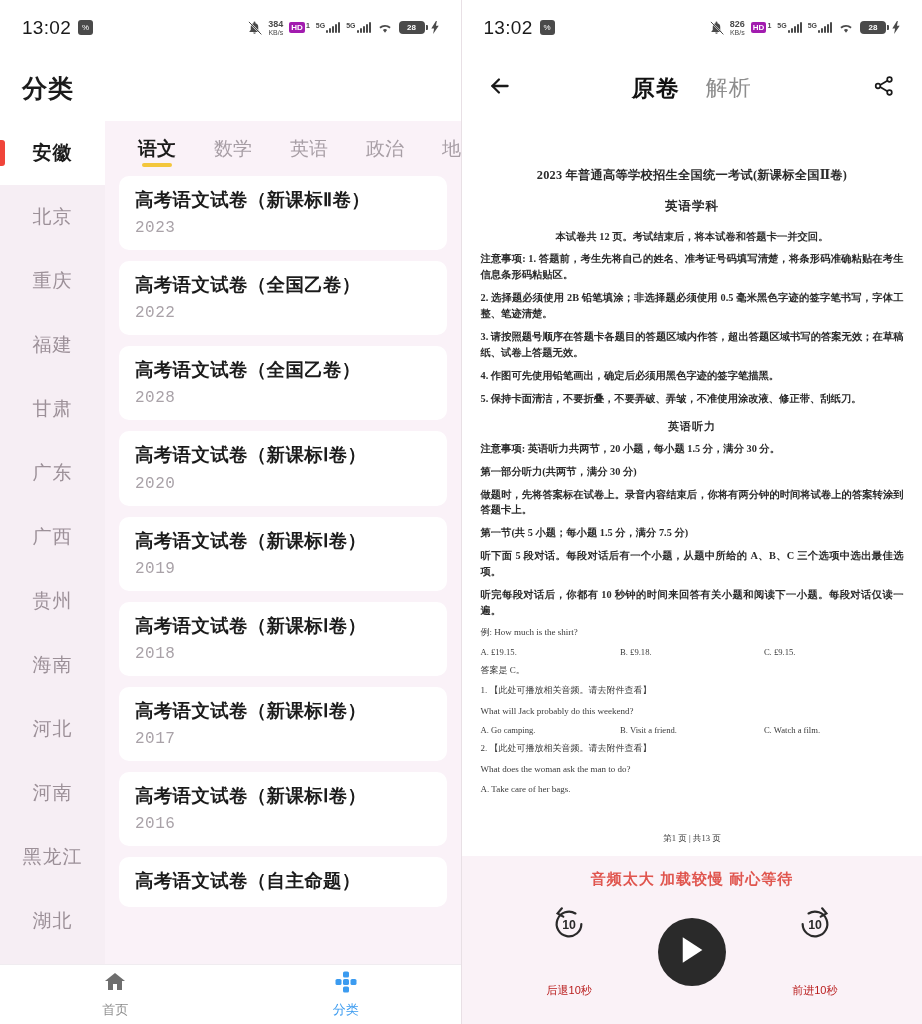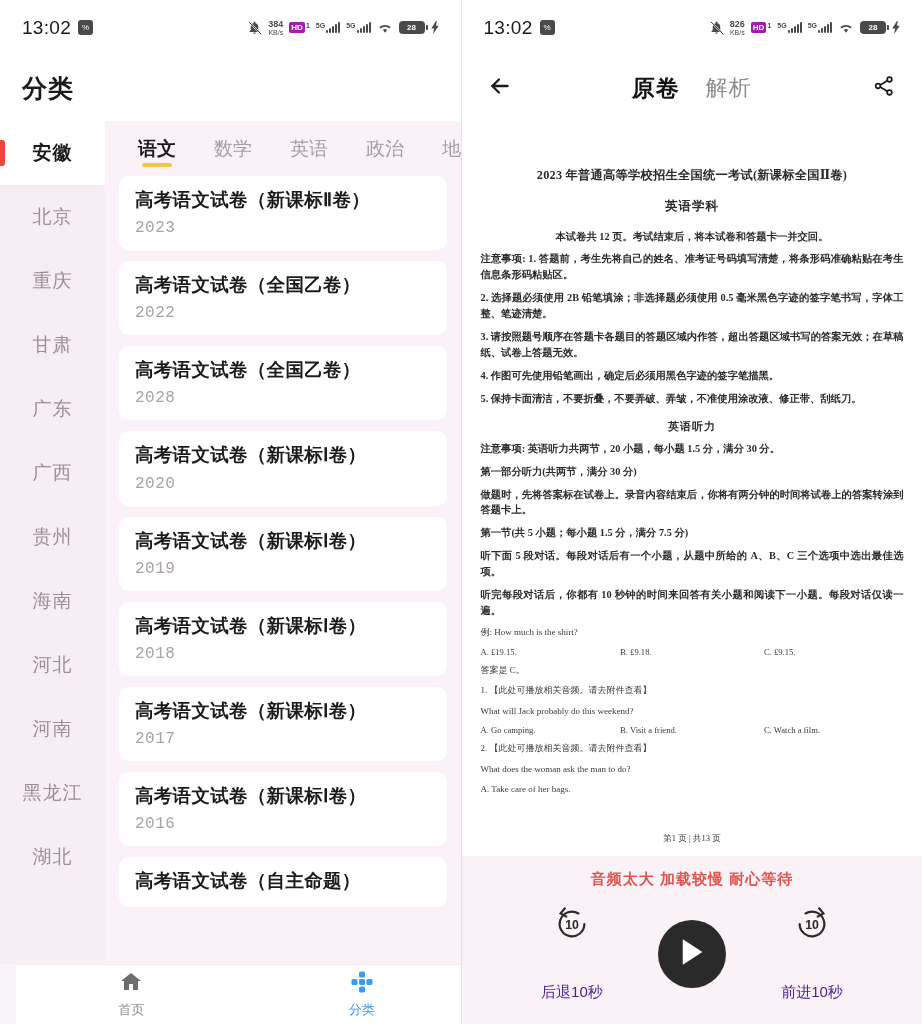--- a/index.html
+++ b/index.html
@@ -86,21 +86,21 @@
   .cards{flex:1;overflow:hidden;padding:0 14px;}
   .card{
     background:#ffffff;border-radius:10px;padding:14px 16px 13px;
     margin-bottom:11px;box-sizing:border-box;
   }
   .card-title{font-size:18.5px;color:#1b1b1b;font-weight:700;letter-spacing:.3px;line-height:1.25;}
   .card-sub{font-size:16px;color:#a9a2a8;margin-top:6px;letter-spacing:.5px;}
 
   
   .bnav{
-    position:absolute;left:16px;bottom:0;width:461px;height:60px;
+    position:absolute;left:0;bottom:0;width:461px;height:60px;
     background:#ffffff;display:flex;align-items:center;
     border-top:1px solid #f0ecf0;box-sizing:border-box;
   }
   .bnav-item{flex:1;display:flex;flex-direction:column;align-items:center;gap:3px;}
   .bnav-label{font-size:13px;color:#8e8e8e;}
   .bnav-item.active .bnav-label{color:#3b9bf0;}
 
   
   .rhead{
     height:66px;background:#ffffff;display:flex;align-items:center;
@@ -144,21 +144,21 @@
   .seek{display:flex;align-items:center;gap:14px;padding:16px 26px 0;}
   .seek-time{font-size:18px;color:#8b8b8b;letter-spacing:.5px;width:62px;}
   .seek-time.right{text-align:right;}
   .seek-track{flex:1;height:6px;background:#dedede;border-radius:3px;position:relative;}
   .seek-thumb{
     position:absolute;left:0;top:50%;transform:translate(-2px,-50%);
     width:27px;height:27px;border-radius:50%;background:#2196f3;
   }
   .controls{display:flex;align-items:center;justify-content:space-around;padding:16px 52px 0;}
   .ctrl{display:flex;flex-direction:column;align-items:center;gap:4px;}
-  .ctrl-label{font-size:15px;color:#4c1d95;margin-top:32px;}
+  .ctrl-label{font-size:11px;color:#b91c1c;margin-top:32px;}
   .play-btn{
     width:68px;height:68px;border-radius:50%;background:#2a2a2a;
     display:flex;align-items:center;justify-content:center;
   }
 </style>
 </head>
 <body>
 
 <div class="screen">
 
@@ -227,20 +227,23 @@
     <div class="lbody">
       <div class="rail">
         <div class="rail-item active">
             <span>安徽</span>
           </div>
         <div class="rail-item">
             <span>北京</span>
           </div>
         <div class="rail-item">
             <span>重庆</span>
+          </div>
+        <div class="rail-item">
+            <span>福建</span>
           </div>
         <div class="rail-item">
             <span>甘肃</span>
           </div>
         <div class="rail-item">
             <span>广东</span>
           </div>
         <div class="rail-item">
             <span>广西</span>
           </div>

